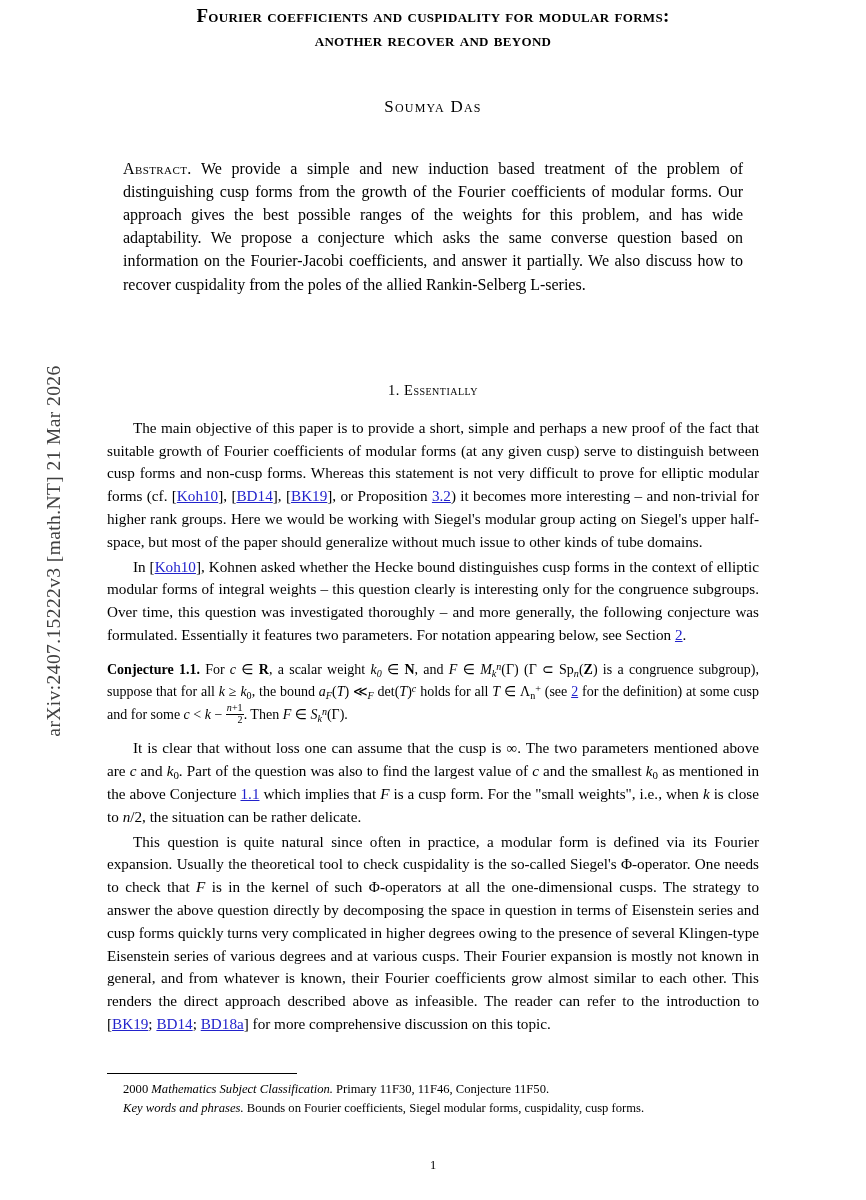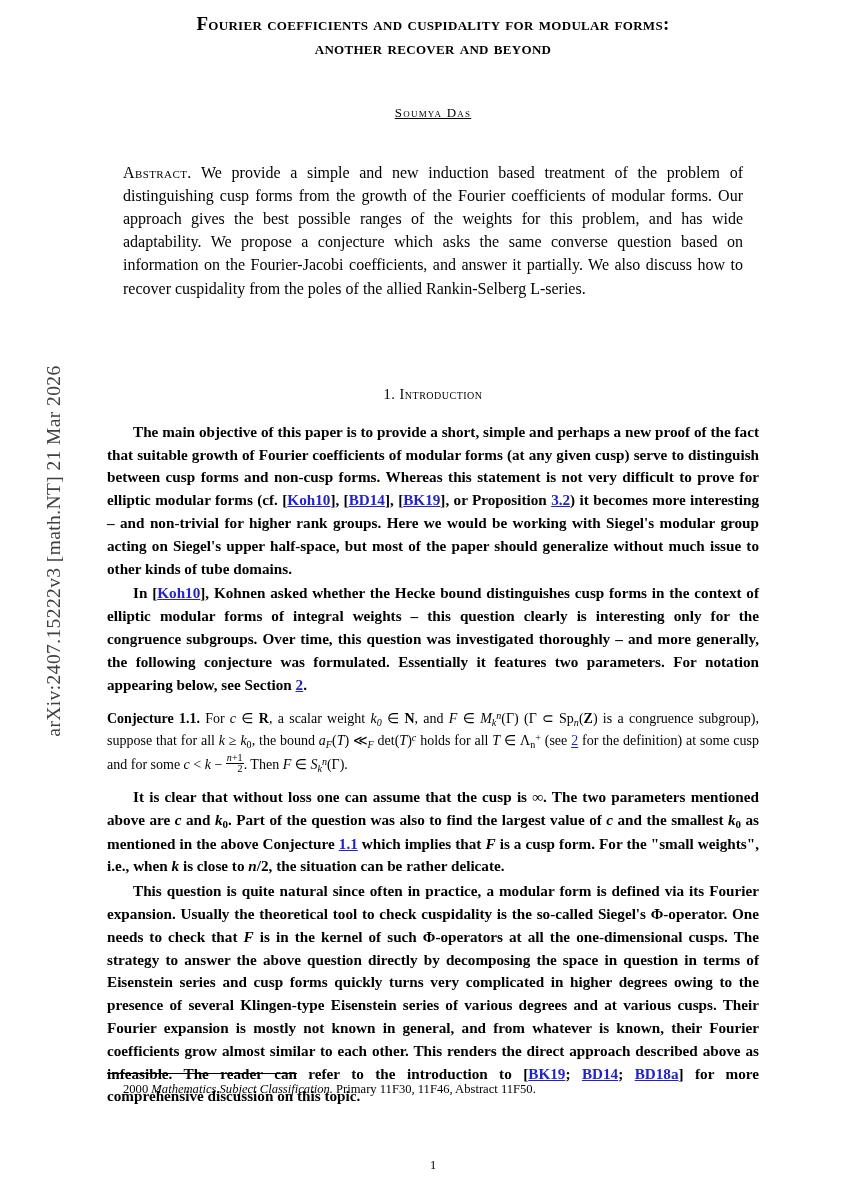--- a/index.html
+++ b/index.html
@@ -43,35 +43,34 @@
     position: absolute;
     left: 107px;
     top: 0;
     width: 652px;
   }
 
   h1.title {
     font-size: 19px;
     font-weight: bold;
     text-align: center;
-    margin: 12px;
+    margin: 4px;
     padding-top: 0px;
     line-height: 1.28;
     font-variant: small-caps;
     letter-spacing: 0.3px;
   }
   h1.title .l2 { display: block; }
 
   .author {
     text-align: center;
-    font-size: 13px;
+    font-size: 17px;
     margin-top: 44px;
     letter-spacing: 1.2px;
     font-variant: small-caps;
-    text-decoration: underline;
   }
 
   .abstract {
     margin: 40px 16px 0 16px;
     font-size: 16px;
     line-height: 1.45;
     text-align: justify;
   }
   .abstract .ab-head {
     font-variant: small-caps;
@@ -86,21 +85,20 @@
     font-variant: small-caps;
     letter-spacing: 0.5px;
   }
 
   p.body {
     font-size: 15.2px;
     line-height: 1.5;
     text-align: justify;
     margin: 0 0 2px 0;
     text-indent: 26px;
-    font-weight: bold;
   }
 
   .conj {
     font-size: 14px;
     line-height: 1.5;
     text-align: justify;
     margin: 12px 0 0 0;
   }
   .conj .conj-name {
     font-weight: bold;
@@ -168,21 +166,21 @@
 
     <div class="author">Soumya Das</div>
 
     <div class="abstract">
       <span class="ab-head">Abstract.</span>
       <span>We provide a simple and new induction based treatment of the problem of distinguishing cusp forms from the growth of the Fourier coefficients of modular forms. Our approach gives the best possible ranges of the weights for this problem, and has wide adaptability. We propose a conjecture which asks the same converse question based on information on the Fourier-Jacobi coefficients, and answer it partially. We also discuss how to recover cuspidality from the poles of the allied Rankin-Selberg L-series.</span>
     </div>
 
     <div class="section-head">
       <span>1.</span>
-      <span>Introduction</span>
+      <span>Essentially</span>
     </div>
 
     <p class="body">
       <span>The main objective of this paper is to provide a short, simple and perhaps a new proof of the fact that suitable growth of Fourier coefficients of modular forms (at any given cusp) serve to distinguish between cusp forms and non-cusp forms. Whereas this statement is not very difficult to prove for elliptic modular forms (cf. [</span><a class="ref" href="#">Koh10</a><span>], [</span><a class="ref" href="#">BD14</a><span>], [</span><a class="ref" href="#">BK19</a><span>], or Proposition </span><a class="ref" href="#">3.2</a><span>) it becomes more interesting – and non-trivial for higher rank groups. Here we would be working with Siegel's modular group acting on Siegel's upper half-space, but most of the paper should generalize without much issue to other kinds of tube domains.</span>
     </p>
 
     <p class="body">
       <span>In [</span><a class="ref" href="#">Koh10</a><span>], Kohnen asked whether the Hecke bound distinguishes cusp forms in the context of elliptic modular forms of integral weights – this question clearly is interesting only for the congruence subgroups. Over time, this question was investigated thoroughly – and more generally, the following conjecture was formulated. Essentially it features two parameters. For notation appearing below, see Section </span><a class="ref" href="#">2</a><span>.</span>
     </p>
 
@@ -202,19 +200,23 @@
     </p>
 
   </div>
 
   <div class="footnote-rule"></div>
 
   <div class="footnotes">
     <div>
       <span>2000</span>
       <i>Mathematics Subject Classification.</i>
-      <span>Primary 11F30, 11F46, Abstract 11F50.</span>
+      <span>Primary 11F30, 11F46, Conjecture 11F50.</span>
+    </div>
+    <div>
+      <i>Key words and phrases.</i>
+      <span>Bounds on Fourier coefficients, Siegel modular forms, cuspidality, cusp forms.</span>
     </div>
   </div>
 
   <div class="pagenum">1</div>
 
 </div>
 
 </body></html>

